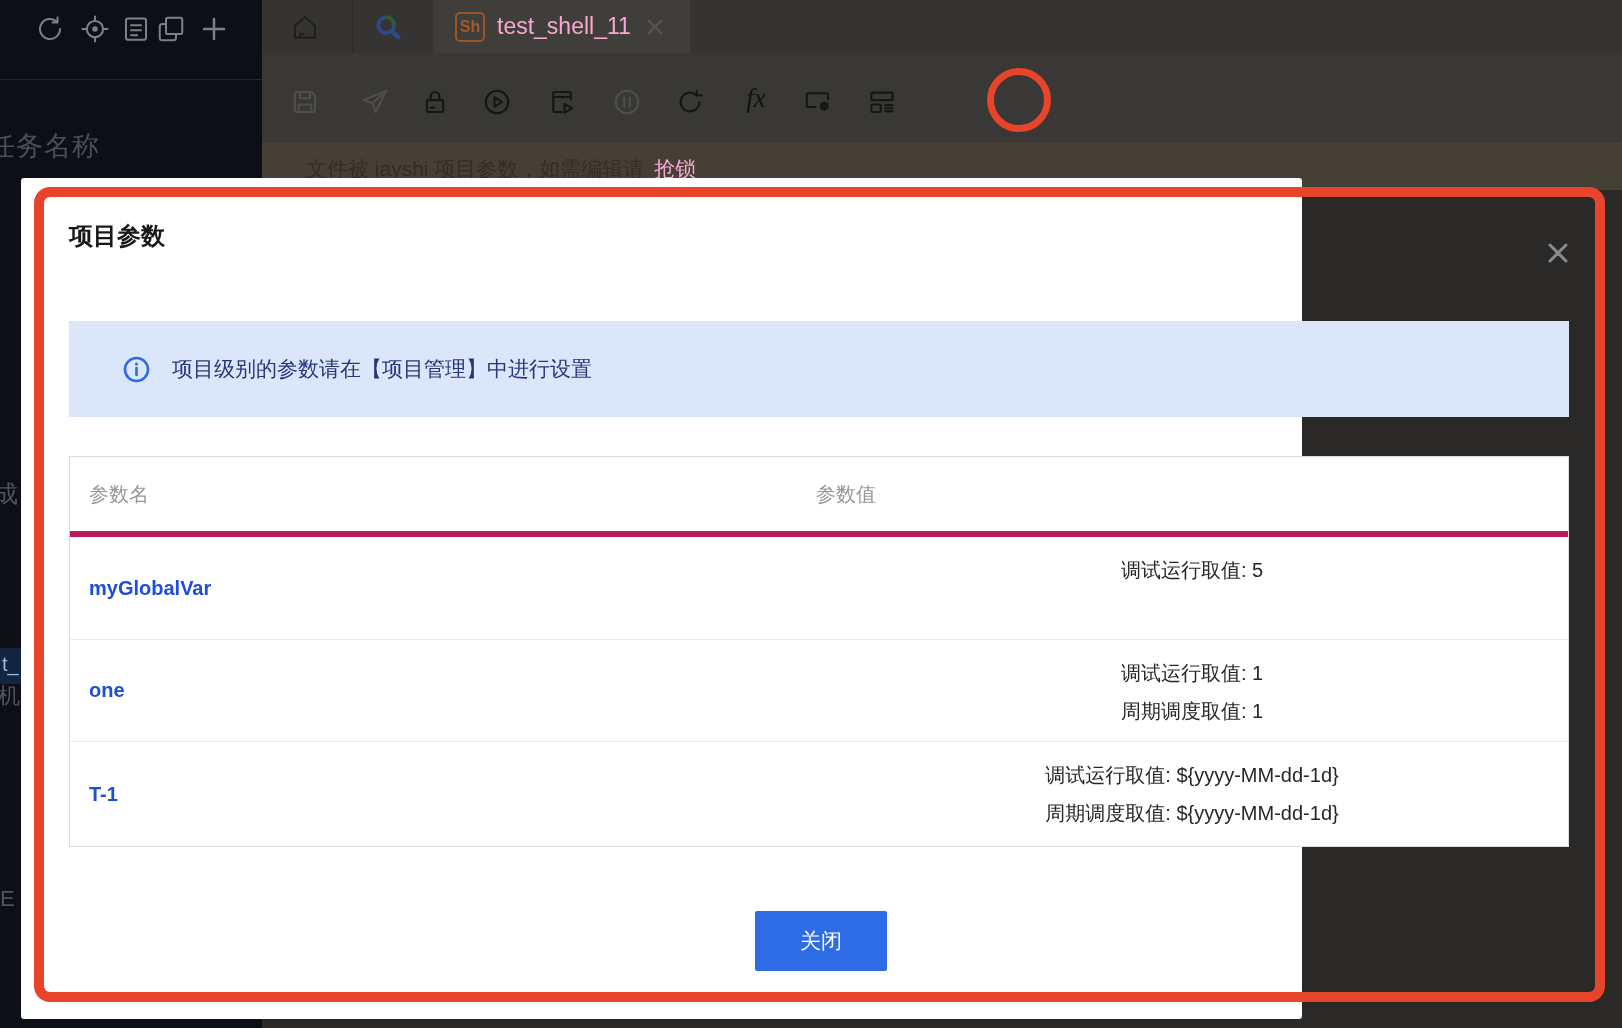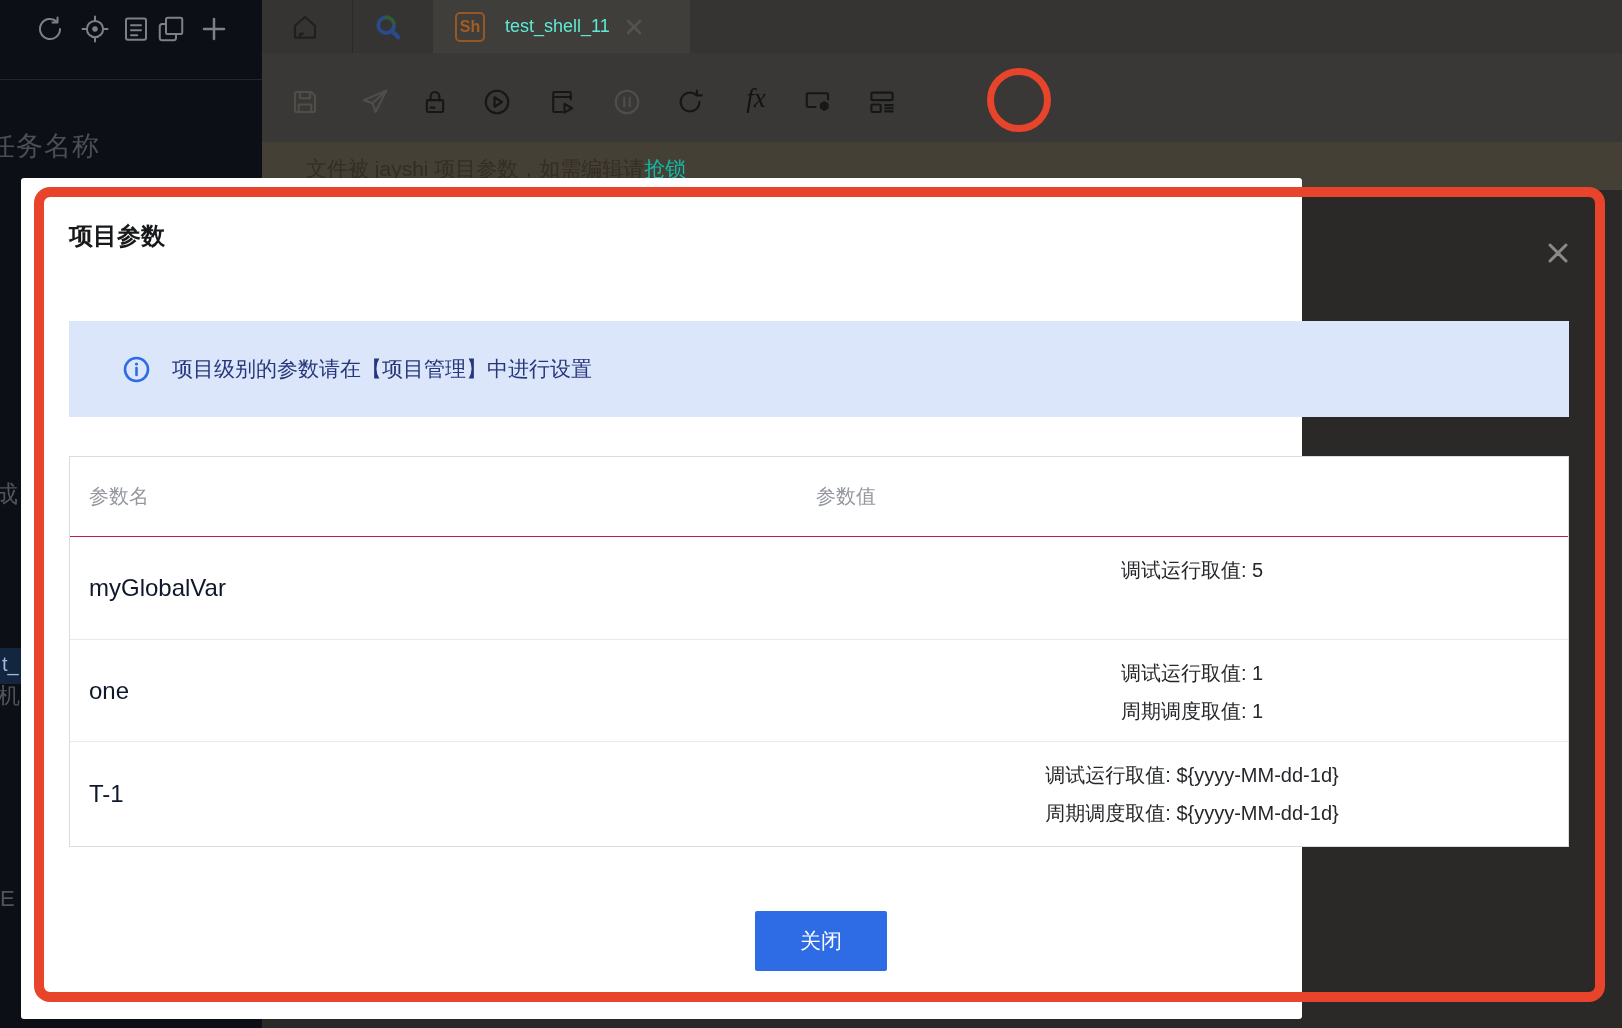--- a/index.html
+++ b/index.html
@@ -27,40 +27,40 @@
   .topbar { position:absolute; left:262px; top:0; width:1360px; height:190px; }
   .tabbar { position:absolute; left:0; top:0; width:1360px; height:53px;
     background:#363432; }
   .tab-sep { position:absolute; top:0; width:1px; height:53px; background:#2b2a28; }
   .icon-home, .icon-search { position:absolute; top:12px; width:30px; height:30px; }
   .tab-active { position:absolute; left:171px; top:0; width:257px; height:53px;
     background:#403e3b; display:flex; align-items:center; }
   .sh-badge { margin-left:22px; width:30px; height:30px; border:2px solid #965626;
     border-radius:5px; color:#a35c24; font-size:16px; font-weight:bold;
     display:flex; align-items:center; justify-content:center; }
-  .tab-title { margin-left:20px; color:#5eead4; font-size:18px; }
+  .tab-title { margin-left:12px; color:#f9a8d4; font-size:23px; }
   .tab-close { margin-left:14px; width:20px; height:20px; }
   .tab-close svg { width:20px; height:20px; stroke:#55524e; stroke-width:2.6;
     stroke-linecap:round; }
 
   .toolbar { position:absolute; left:0; top:53px; width:1360px; height:89px;
     background:#393836; }
   .tb-icon { position:absolute; top:34px; width:30px; height:30px; }
   .tb-icon svg { width:30px; height:30px; fill:none; stroke-width:1.7;
     stroke-linecap:round; stroke-linejoin:round; }
   .tb-on  svg { stroke:#161614; }
   .tb-off svg { stroke:#504e4a; }
   .tb-fx { position:absolute; top:30px; width:40px; height:40px; color:#14130f;
     font-size:27px; font-style:italic; font-family:"Liberation Serif","DejaVu Serif",serif;
     text-align:center; }
 
   .lockbar { position:absolute; left:0; top:142px; width:1360px; height:48px;
     background:#454035; overflow:hidden; }
   .lock-text { position:absolute; left:44px; top:13px; font-size:21px; color:#332d24; }
-  .lock-link { color:#14b8a6; cursor:pointer; }
+  .lock-link { color:#f9a8d4; margin-left:10px; cursor:pointer; }
 
   .canvas { position:absolute; left:262px; top:190px; width:1360px; height:838px;
     background:#2a2927; }
 
   
   .modal { position:absolute; left:21px; top:178px; width:1281px; height:841px;
     background:#ffffff; border-radius:3px; z-index:10; }
   .modal-title { position:absolute; left:48px; top:42px; font-size:24px;
     font-weight:bold; color:#17181a; }
   .modal-close { position:absolute; left:1522px; top:60px; width:30px; height:30px;
@@ -69,27 +69,27 @@
     stroke-linecap:round; }
 
   .banner { position:absolute; left:48px; top:143px; width:1500px; height:96px;
     background:#dbe6fa; }
   .banner-icon { position:absolute; left:54px; top:35px; width:27px; height:27px; }
   .banner-text { position:absolute; left:103px; top:34px; font-size:21px;
     color:#27367b; }
 
   .ptable { position:absolute; left:48px; top:278px; width:1500px;
     border:1px solid #d9dce2; background:#fff; }
-  .pt-head { display:flex; height:80px; border-bottom:1px solid #be185d;
+  .pt-head { display:flex; height:80px; border-bottom:6px solid #be185d;
     align-items:center; color:#94989e; font-size:20px; }
   .pt-row { display:flex; border-bottom:1px solid #e8eaee; }
   .pt-row:last-child { border-bottom:none; }
   .pt-c1 { width:746px; padding-left:19px; }
   .pt-c2 { flex:1; }
-  .pt-row .pt-c1 { display:flex; align-items:center; font-size:24px; color:#0f172a; }
+  .pt-row .pt-c1 { display:flex; align-items:center; font-size:20px; color:#1d4ed8;font-weight:bold; }
   .pt-vals { padding:14px 0;text-align:center; }
   .pt-vals div { font-size:20px; color:#25272a; line-height:38px; }
   .r1 { height:103px; } .r2 { height:102px; } .r3 { height:104px; }
 
   .close-btn { position:absolute; left:734px; top:733px; width:132px; height:60px;
     background:#2e6ce6; border:none; border-radius:2px; color:#ffffff;
     font-size:21px; cursor:pointer; font-family:inherit; }
 
   
   .anno-rect { position:absolute; left:34px; top:187px; width:1571px; height:815px;

